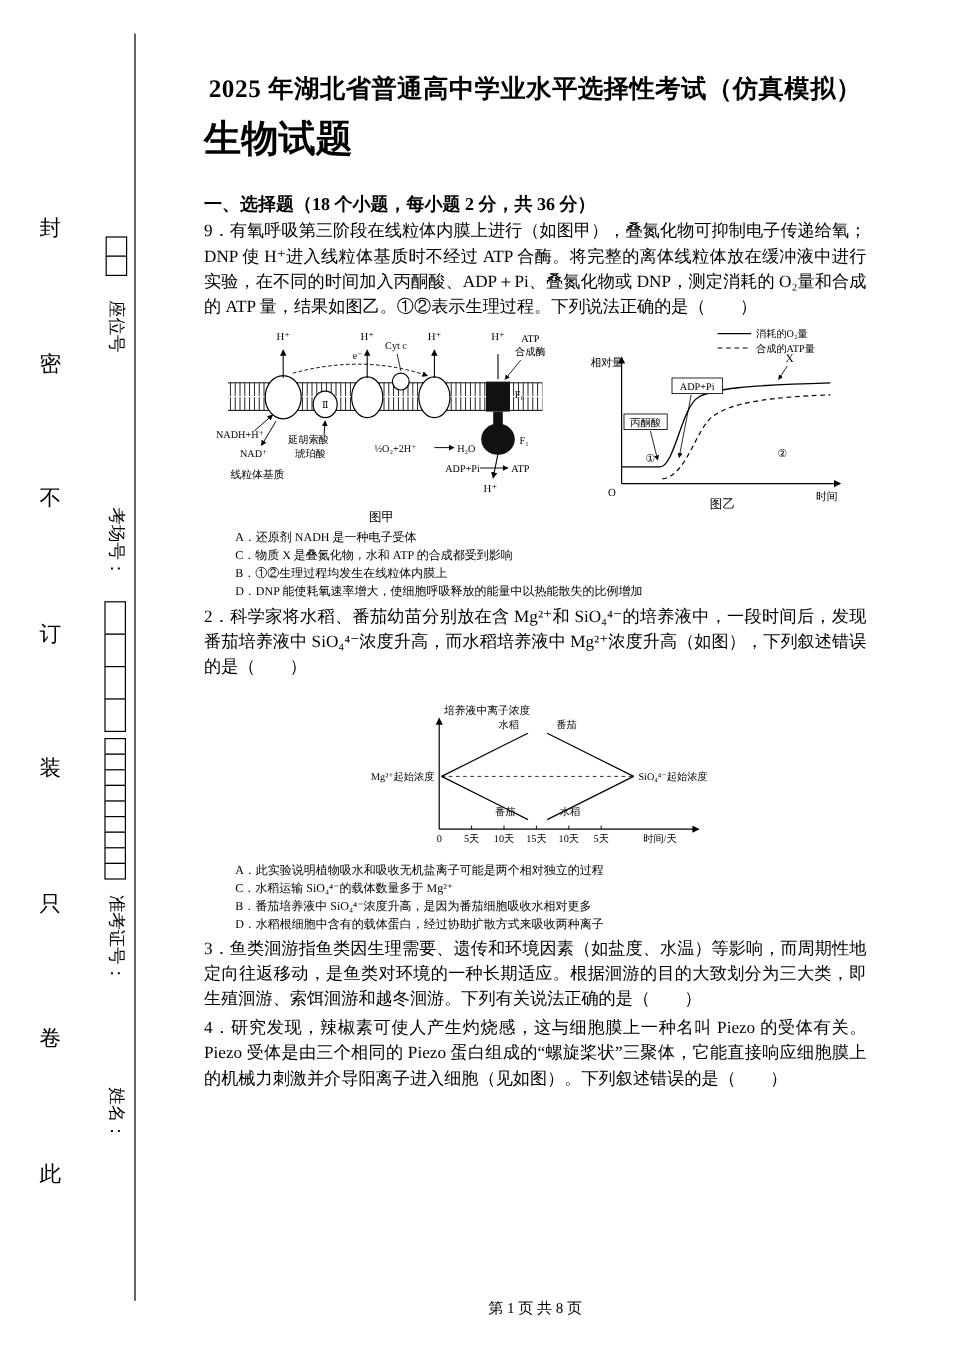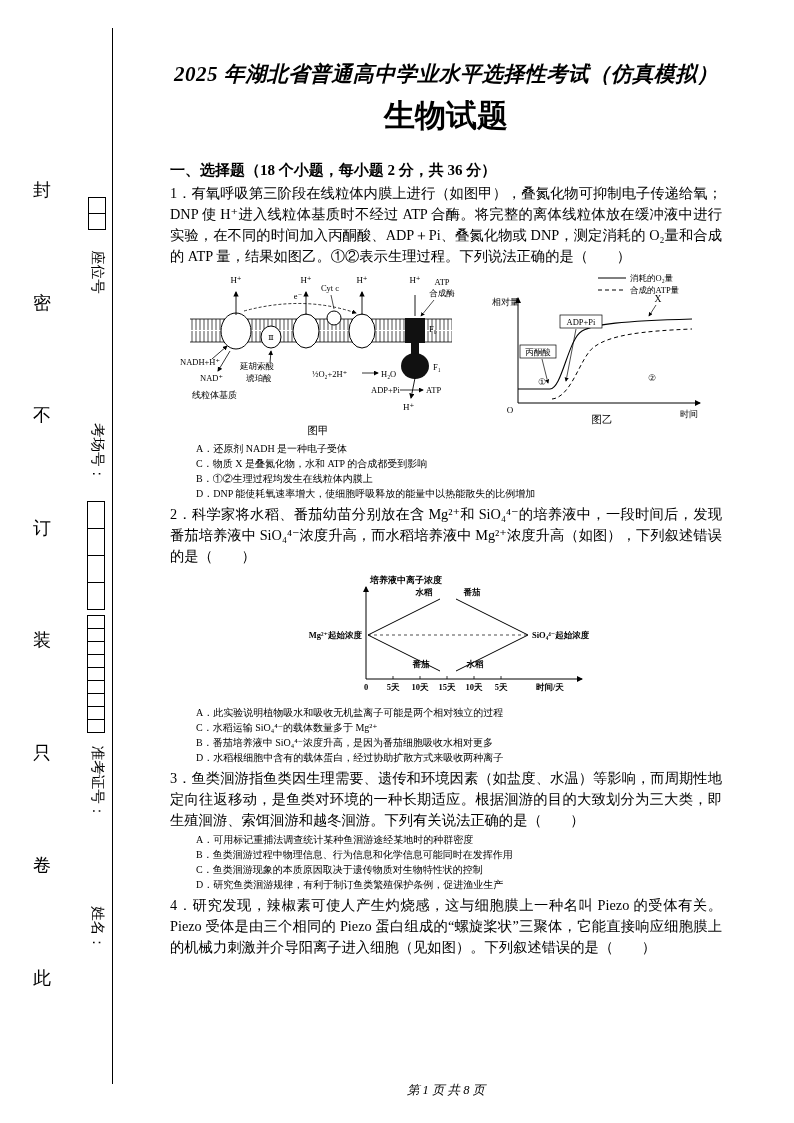--- a/index.html
+++ b/index.html
@@ -29,30 +29,30 @@
   .boxes { position:absolute; display:flex; flex-direction:column; }
   .boxes.seat   { left:88px; top:198px; }
   .boxes.room   { left:87px; top:502px; }
   .boxes.ticket { left:87px; top:616px; }
   .box { width:18px; height:17px; border:1px solid #000; background:#fff; margin-top:-1px; }
   .box.tall  { height:28px; }
   .box.short { height:14px; }
 
   
   .content { position:absolute; left:170px; top:60px; width:552px; }
-  .title    { text-align:center; font-size:21px; font-weight:bold; letter-spacing:.5px;font-style:italic; }
-  .subtitle { text-align:center; font-size:31px; font-weight:bold; margin-top:7px; }
+  .title    { text-align:center; font-size:21px; font-weight:bold; letter-spacing:.5px; }
+  .subtitle { text-align:left; font-size:31px; font-weight:bold; margin-top:7px; }
   .section-header { font-weight:bold; font-size:15px; margin-top:24px; }
   .stem { font-size:14.3px; line-height:1.47; text-align:justify; margin-top:3px; }
   .options { margin-top:1px; }
   .options > div { font-size:10px; line-height:1.5; padding-left:26px; }
   .figrow { display:flex; align-items:flex-start; gap:14px; margin:4px 0 2px 8px; }
-  .fig-center { margin:4px 0 2px 118px;font-weight:bold; }
+  .fig-center { margin:16px 0 2px 118px; }
   svg text { font-family:"Liberation Serif","DejaVu Serif",serif; fill:#000; }
-  .footer { position:absolute; left:170px; top:1082px; width:552px; text-align:center; font-size:12.5px;font-style:italic; }
+  .footer { position:absolute; left:170px; top:1082px; width:552px; text-align:center; font-size:12.5px; }
 </style>
 </head>
 <body>
 
 <div class="page">
 
   <div class="vline"></div>
 
   <div class="seal-col">
     <span>封</span>
@@ -94,21 +94,21 @@
 
   <div class="rot name">姓名：</div>
 
   <div class="content">
 
     <div class="title">2025 年湖北省普通高中学业水平选择性考试（仿真模拟）</div>
     <div class="subtitle">生物试题</div>
 
     <div class="section-header">一、选择题（18 个小题，每小题 2 分，共 36 分）</div>
 
-    <p class="stem">1．有氧呼吸第三阶段在线粒体内膜上进行（如图甲），叠氮化物可抑制电子传递给氧；DNP 使 H⁺进入线粒体基质时不经过 ATP 合酶。将完整的离体线粒体放在缓冲液中进行实验，在不同的时间加入丙酮酸、ADP＋Pi、叠氮化物或 DNP，测定消耗的 O₂量和合成的 ATP 量，结果如图乙。①②表示生理过程。下列说法正确的是（　　）</p>
+    <p class="stem">9．有氧呼吸第三阶段在线粒体内膜上进行（如图甲），叠氮化物可抑制电子传递给氧；DNP 使 H⁺进入线粒体基质时不经过 ATP 合酶。将完整的离体线粒体放在缓冲液中进行实验，在不同的时间加入丙酮酸、ADP＋Pi、叠氮化物或 DNP，测定消耗的 O₂量和合成的 ATP 量，结果如图乙。①②表示生理过程。下列说法正确的是（　　）</p>
 
     <div class="figrow">
 
       <svg width="300" height="168" viewBox="0 0 300 168">
         <defs>
           <pattern id="mem" width="4" height="11" patternUnits="userSpaceOnUse">
             <line x1="2" y1="0" x2="2" y2="11" stroke="#000" stroke-width="0.7"></line>
           </pattern>
           <marker id="arr" markerWidth="7" markerHeight="7" refX="5" refY="3" orient="auto">
             <path d="M0,0 L6,3 L0,6 z" fill="#000"></path>
@@ -276,25 +276,19 @@
     </div>
 
     <div class="options">
       <div>A．此实验说明植物吸水和吸收无机盐离子可能是两个相对独立的过程</div>
       <div>C．水稻运输 SiO₄⁴⁻的载体数量多于 Mg²⁺</div>
       <div>B．番茄培养液中 SiO₄⁴⁻浓度升高，是因为番茄细胞吸收水相对更多</div>
       <div>D．水稻根细胞中含有的载体蛋白，经过协助扩散方式来吸收两种离子</div>
     </div>
 
     <p class="stem">3．鱼类洄游指鱼类因生理需要、遗传和环境因素（如盐度、水温）等影响，而周期性地定向往返移动，是鱼类对环境的一种长期适应。根据洄游的目的大致划分为三大类，即生殖洄游、索饵洄游和越冬洄游。下列有关说法正确的是（　　）</p>
-    <div class="options">
-      <div>A．可用标记重捕法调查统计某种鱼洄游途经某地时的种群密度</div>
-      <div>B．鱼类洄游过程中物理信息、行为信息和化学信息可能同时在发挥作用</div>
-      <div>C．鱼类洄游现象的本质原因取决于遗传物质对生物特性状的控制</div>
-      <div>D．研究鱼类洄游规律，有利于制订鱼类繁殖保护条例，促进渔业生产</div>
-    </div>
 
     <p class="stem">4．研究发现，辣椒素可使人产生灼烧感，这与细胞膜上一种名叫 Piezo 的受体有关。Piezo 受体是由三个相同的 Piezo 蛋白组成的“螺旋桨状”三聚体，它能直接响应细胞膜上的机械力刺激并介导阳离子进入细胞（见如图）。下列叙述错误的是（　　）</p>
 
   </div>
 
   <div class="footer">第 1 页 共 8 页</div>
 </div>
 
 </body></html>

